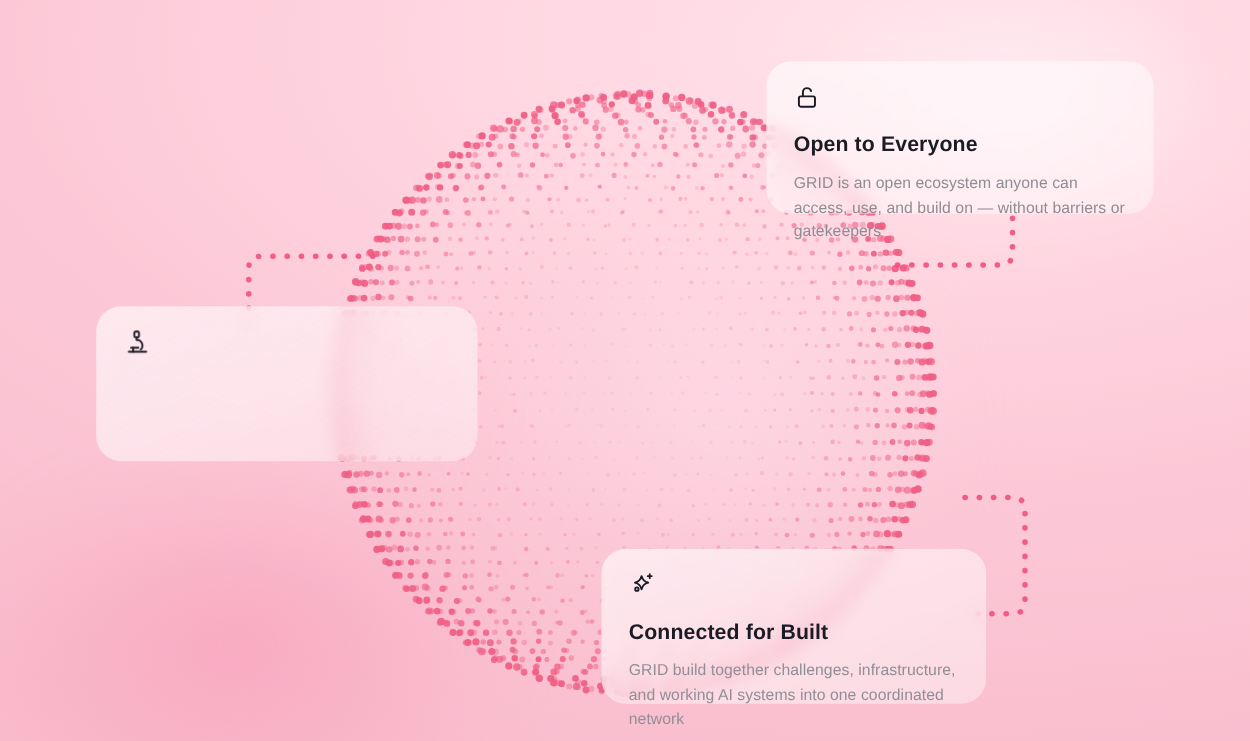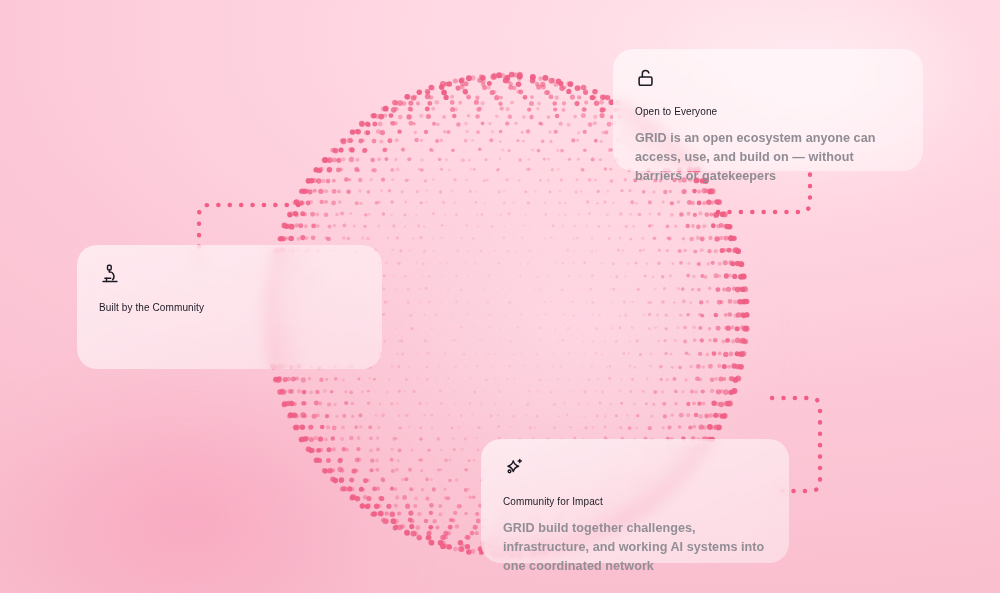--- a/index.html
+++ b/index.html
@@ -45,25 +45,25 @@
     padding:18px 22px 20px 22px;
   }
   .card-1 { left:613px; top:49px;  width:310px; height:122px; }
   .card-2 { left:77px;  top:245px; width:305px; height:124px; }
   .card-3 { left:481px; top:439px; width:308px; height:124px; }
 
   .card-icon { width:22px; height:22px; display:block; margin-bottom:17px; }
   .card-icon svg { width:22px; height:22px; display:block; }
 
   .card-title {
-    font-size:10px; font-weight:400; color:#1b1b23;
+    font-size:17px; font-weight:700; color:#1b1b23;
     letter-spacing:.1px; margin-bottom:11px; line-height:1.2;
   }
   .card-desc {
-    font-size:12.6px; font-weight:700; color:#908c93;
+    font-size:12.6px; font-weight:400; color:#908c93;
     line-height:1.52; letter-spacing:.05px; max-width:290px;
   }
   .card-3 .card-desc { color:#928e95; }
 </style>
 </head>
 <body>
 
 <div id="stage">
 
   <div class="bg-base"></div>
@@ -2124,28 +2124,27 @@
     <span class="card-icon">
       <svg viewBox="0 0 24 24" fill="none" stroke="#1b1b23" stroke-width="1.6" stroke-linecap="round" stroke-linejoin="round">
         <rect x="9.3" y="2.4" width="4" height="5.2" rx="1.4"></rect>
         <path d="M11.3 7.6v2.1"></path>
         <path d="M11.3 9.7a5 5 0 0 1 3.6 8.5"></path>
         <path d="M6.4 16.6h6.4"></path>
         <path d="M4.4 20.1h15.2"></path>
         <path d="M8.2 16.6v3.5"></path>
       </svg>
     </span>
-    <div class="card-title">Built by the Community</div>
   </div>
 
   <div class="card card-3">
     <span class="card-icon">
       <svg viewBox="0 0 24 24" fill="none" stroke="#1b1b23" stroke-width="1.6" stroke-linecap="round" stroke-linejoin="round">
         <path d="M11.2 4.2c.9 3.6 2.2 4.9 5.8 5.8-3.6.9-4.9 2.2-5.8 5.8-.9-3.6-2.2-4.9-5.8-5.8 3.6-.9 4.9-2.2 5.8-5.8Z"></path>
         <path d="M18.3 2.6v3.4M16.6 4.3h3.4"></path>
         <circle cx="7.1" cy="15.6" r="1.5"></circle>
       </svg>
     </span>
-    <div class="card-title">Community for Impact</div>
+    <div class="card-title">Connected for Built</div>
     <div class="card-desc">GRID build together challenges, infrastructure, and working AI systems into one coordinated network</div>
   </div>
 
 </div>
 
 </body></html>

